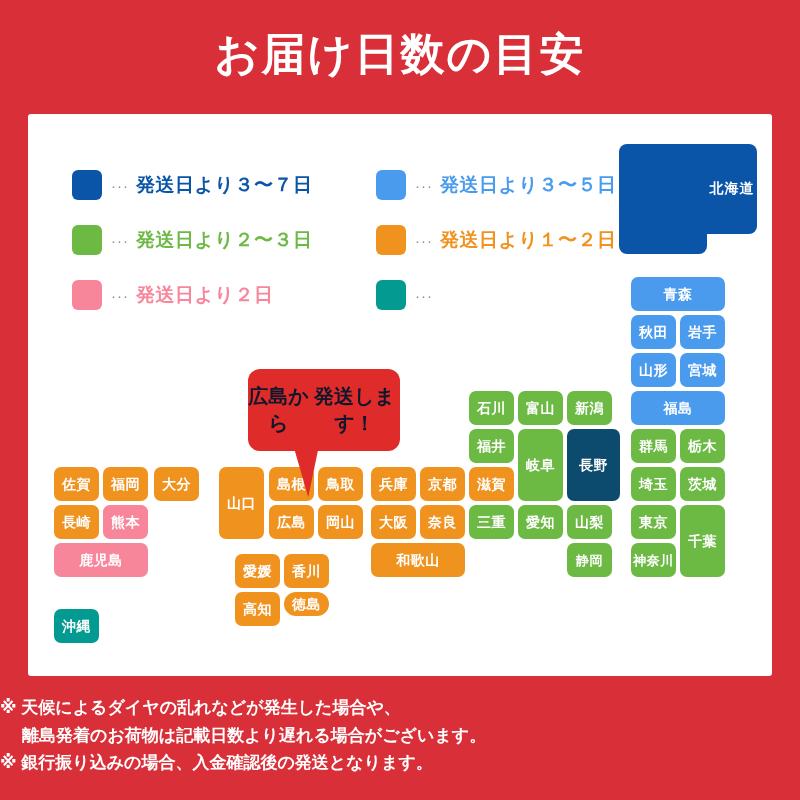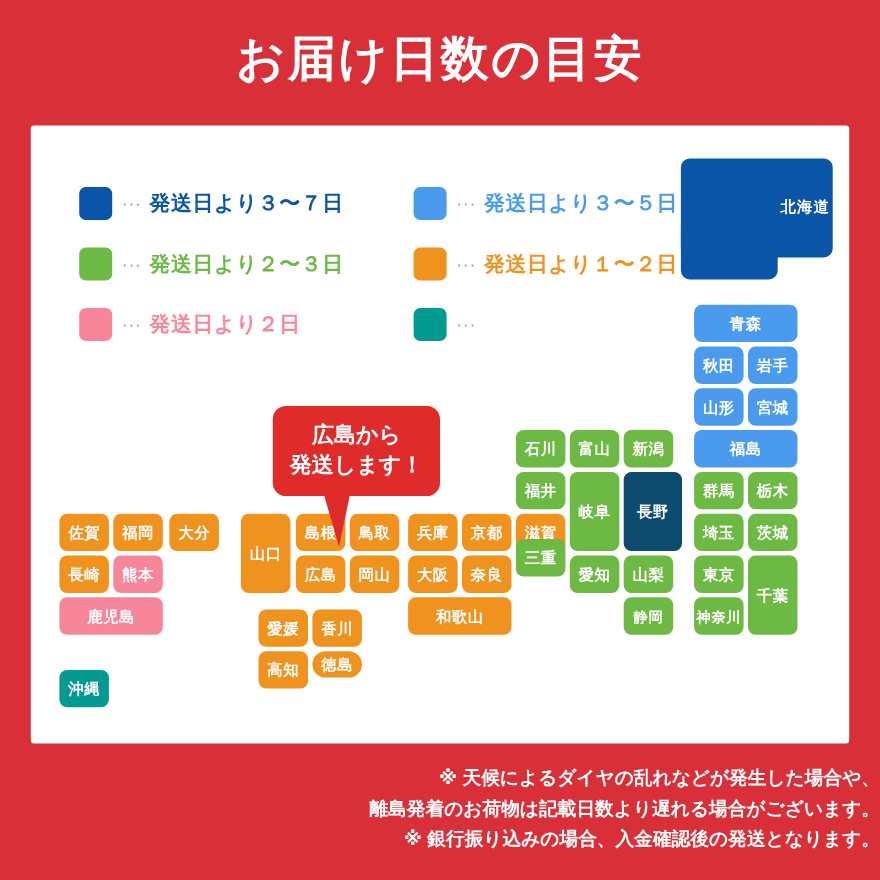--- a/index.html
+++ b/index.html
@@ -72,25 +72,25 @@
     position:absolute;left:0;top:0;width:138px;height:90px;
     display:flex;align-items:center;justify-content:center;
     color:#fff;font-size:14px;font-weight:700;letter-spacing:1px;margin-left:44px;
   }
 
   
   .bubble{
     position:absolute;
     background:#e02b2b;
     border-radius:12px;
-    color:#ffffff;
+    color:#0f172a;
     font-weight:700;
     text-align:center;
     display:flex;
-    flex-direction:column;
+    flex-direction:row;
     align-items:center;
     justify-content:center;
     line-height:1.35;
   }
   .bubble .l1{font-size:20px;}
   .bubble .l2{font-size:20px;}
   .bubble .tail{
     position:absolute;
     left:46px;bottom:-46px;
     width:0;height:0;
@@ -101,21 +101,21 @@
     transform-origin:top center;
   }
 
   
   .notes{
     position:absolute;left:0;top:694px;width:800px;
     color:#ffffff;
     font-size:17px;
     font-weight:700;
     line-height:1.62;
-    text-align:right;
+    text-align:left;
   }
   .notes .n{display:block;white-space:nowrap;}
   .notes .indent{padding-left:22px;}
 </style>
 </head>
 <body style="background: rgb(216, 47, 56);">
 
 <div id="stage">
 
   <div class="title">お届け日数の目安</div>
@@ -205,21 +205,21 @@
           <span>岐阜</span>
         </div>
       <div class="pref" style="left:539px;top:315px;width:53px;height:72px;background:#0c4a6e;">
           <span>長野</span>
         </div>
 
       <div class="pref" style="left:441px;top:353px;width:45px;height:34px;background:#f0921e;">
           <span>滋賀</span>
         </div>
 
-      <div class="pref" style="left:441px;top:376px;width:45px;height:34px;background:#6cb944;">
+      <div class="pref" style="left:441px;top:391px;width:45px;height:34px;background:#6cb944;">
           <span>三重</span>
         </div>
       <div class="pref" style="left:490px;top:391px;width:45px;height:34px;background:#6cb944;">
           <span>愛知</span>
         </div>
       <div class="pref" style="left:539px;top:391px;width:45px;height:34px;background:#6cb944;">
           <span>山梨</span>
         </div>
       <div class="pref small" style="left:539px;top:429px;width:45px;height:34px;background:#6cb944;">
           <span>静岡</span>

